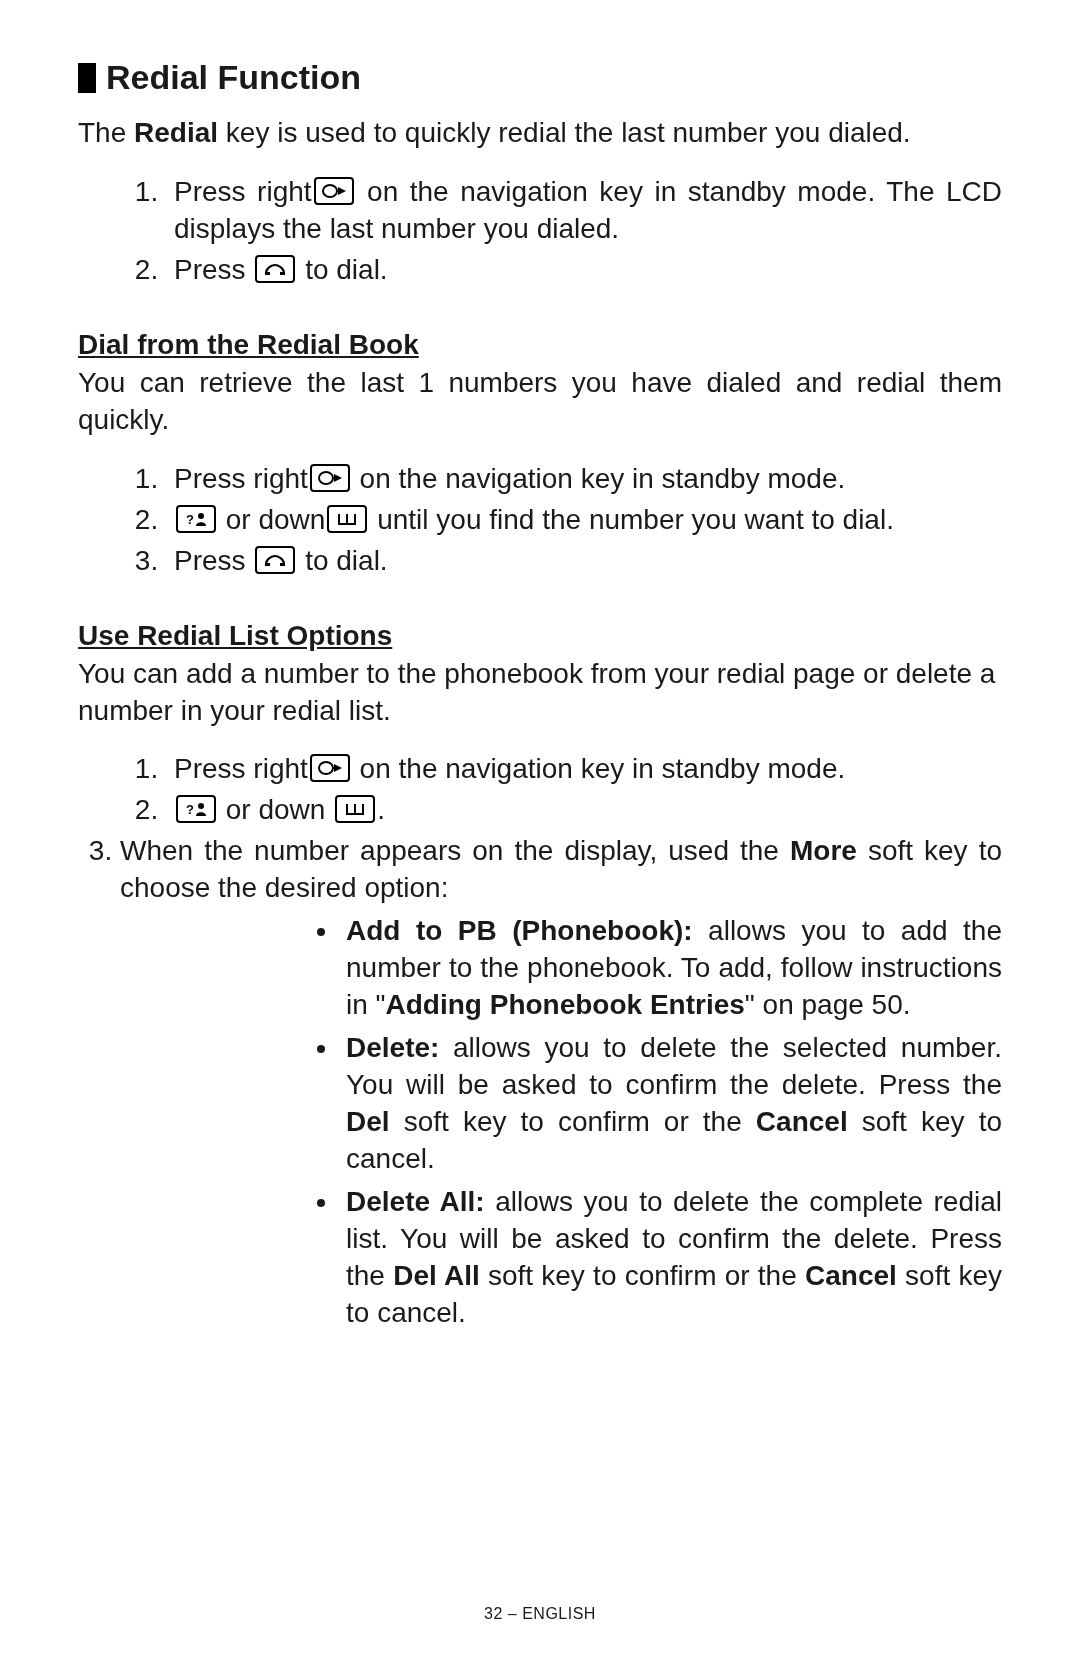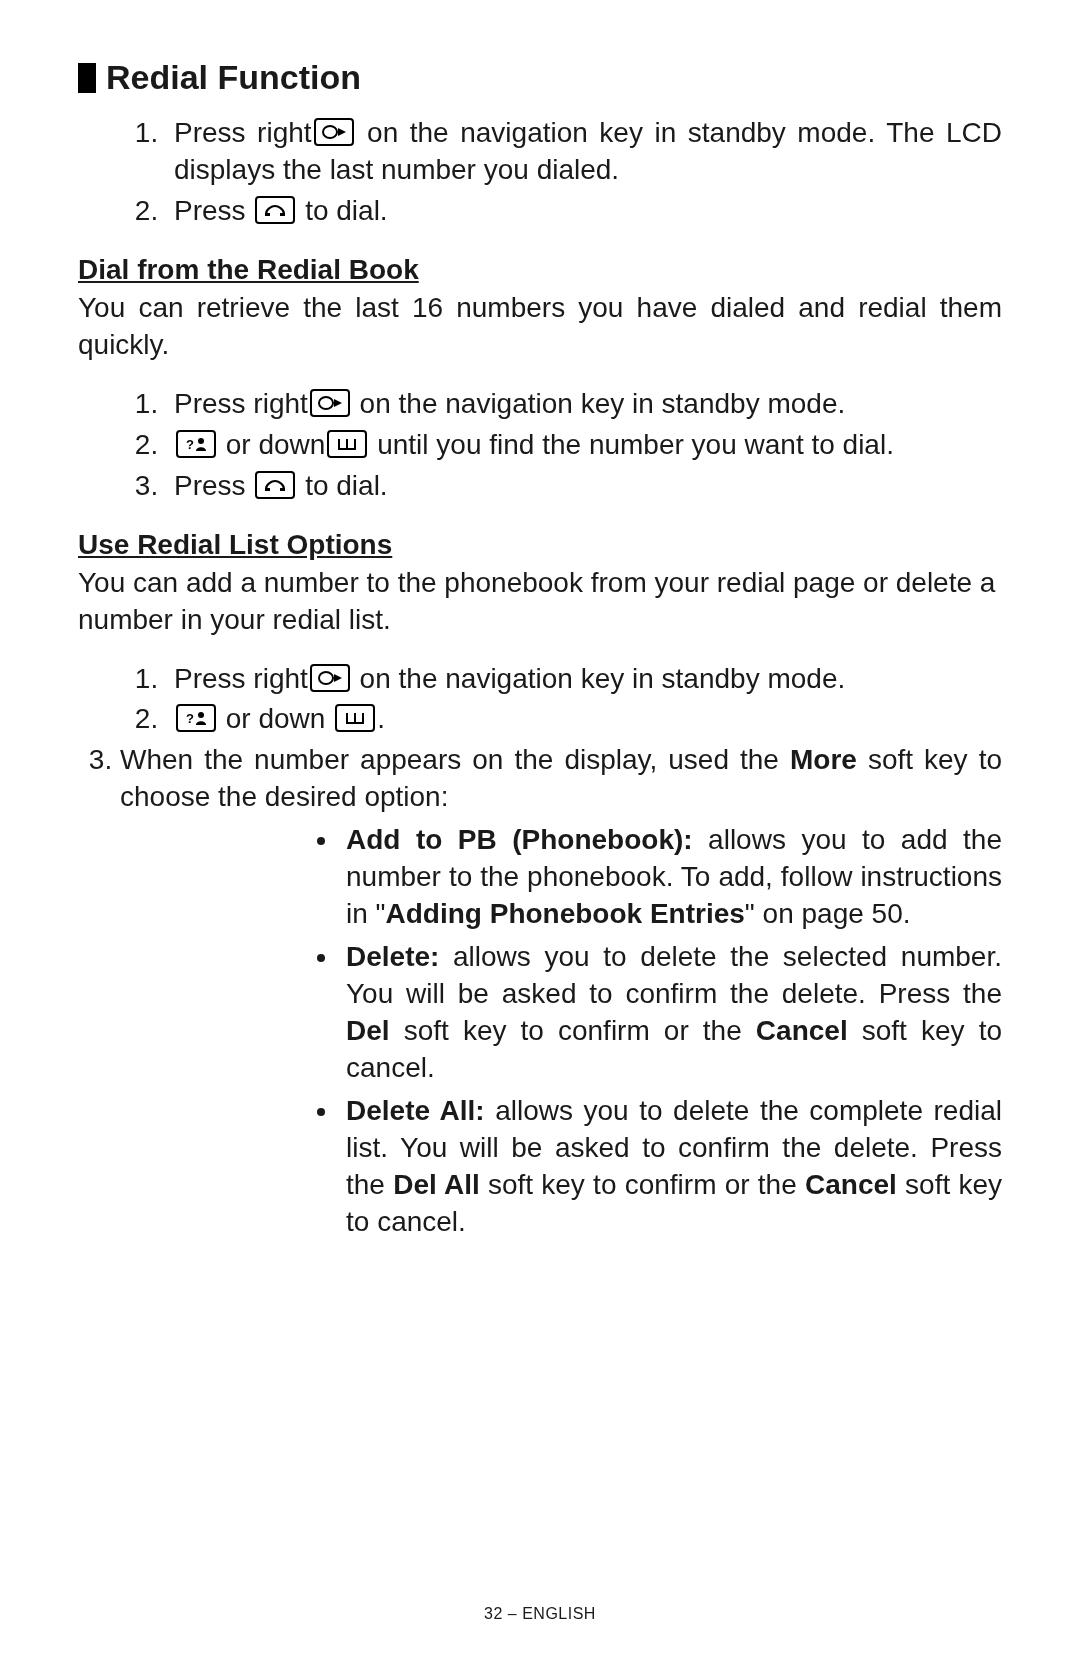--- a/index.html
+++ b/index.html
@@ -35,21 +35,21 @@
   .para {
     font-size: 28px;
     line-height: 1.32;
     margin: 4px 0 22px 0;
     text-align: justify;
   }
   .subhead {
     font-size: 28px;
     font-weight: 700;
     text-decoration: underline;
-    margin-top: 24px;
+    margin-top: 40px;
   }
   ol.steps {
     font-size: 28px;
     line-height: 1.32;
     margin: 16px 0 18px 0;
     padding-left: 88px;
     text-align: justify;
   }
   ol.steps > li {
     padding-left: 8px;
@@ -98,20 +98,23 @@
 </head>
 <body>
 
 <div class="page">
 
   <div class="section-head">
     <div class="section-bar"></div>
     <div class="section-title">Redial Function</div>
   </div>
 
+  <div class="para">
+    <span>The </span><span class="b">Redial</span><span> key is used to quickly redial the last number you dialed.</span>
+  </div>
 
   <ol class="steps">
     <li>
       <span>Press right</span><span class="key-icon">
         <svg width="28" height="16" viewBox="0 0 28 16">
             <ellipse cx="10" cy="8" rx="7" ry="6" fill="none" stroke="#000" stroke-width="2"></ellipse>
             <polygon points="18,4 26,8 18,12" fill="#000"></polygon>
           </svg>
       </span><span> on the navigation key in standby mode. The LCD displays the last number you dialed.</span>
     </li>
@@ -120,21 +123,21 @@
         <svg width="26" height="16" viewBox="0 0 26 16">
             <path d="M4 12 C4 7, 10 4, 13 4 C16 4, 22 7, 22 12" fill="none" stroke="#000" stroke-width="2"></path>
             <rect x="3" y="11" width="5" height="3" fill="#000"></rect>
             <rect x="18" y="11" width="5" height="3" fill="#000"></rect>
           </svg>
       </span><span> to dial.</span>
     </li>
   </ol>
 
   <div class="subhead">Dial from the Redial Book</div>
-  <div class="para">You can retrieve the last 16 numbers you have dialed and redial them quickly.</div>
+  <div class="para">You can retrieve the last 1 numbers you have dialed and redial them quickly.</div>
 
   <ol class="steps">
     <li>
       <span>Press right</span><span class="key-icon">
         <svg width="28" height="16" viewBox="0 0 28 16">
             <ellipse cx="10" cy="8" rx="7" ry="6" fill="none" stroke="#000" stroke-width="2"></ellipse>
             <polygon points="18,4 26,8 18,12" fill="#000"></polygon>
           </svg>
       </span><span> on the navigation key in standby mode.</span>
     </li>

